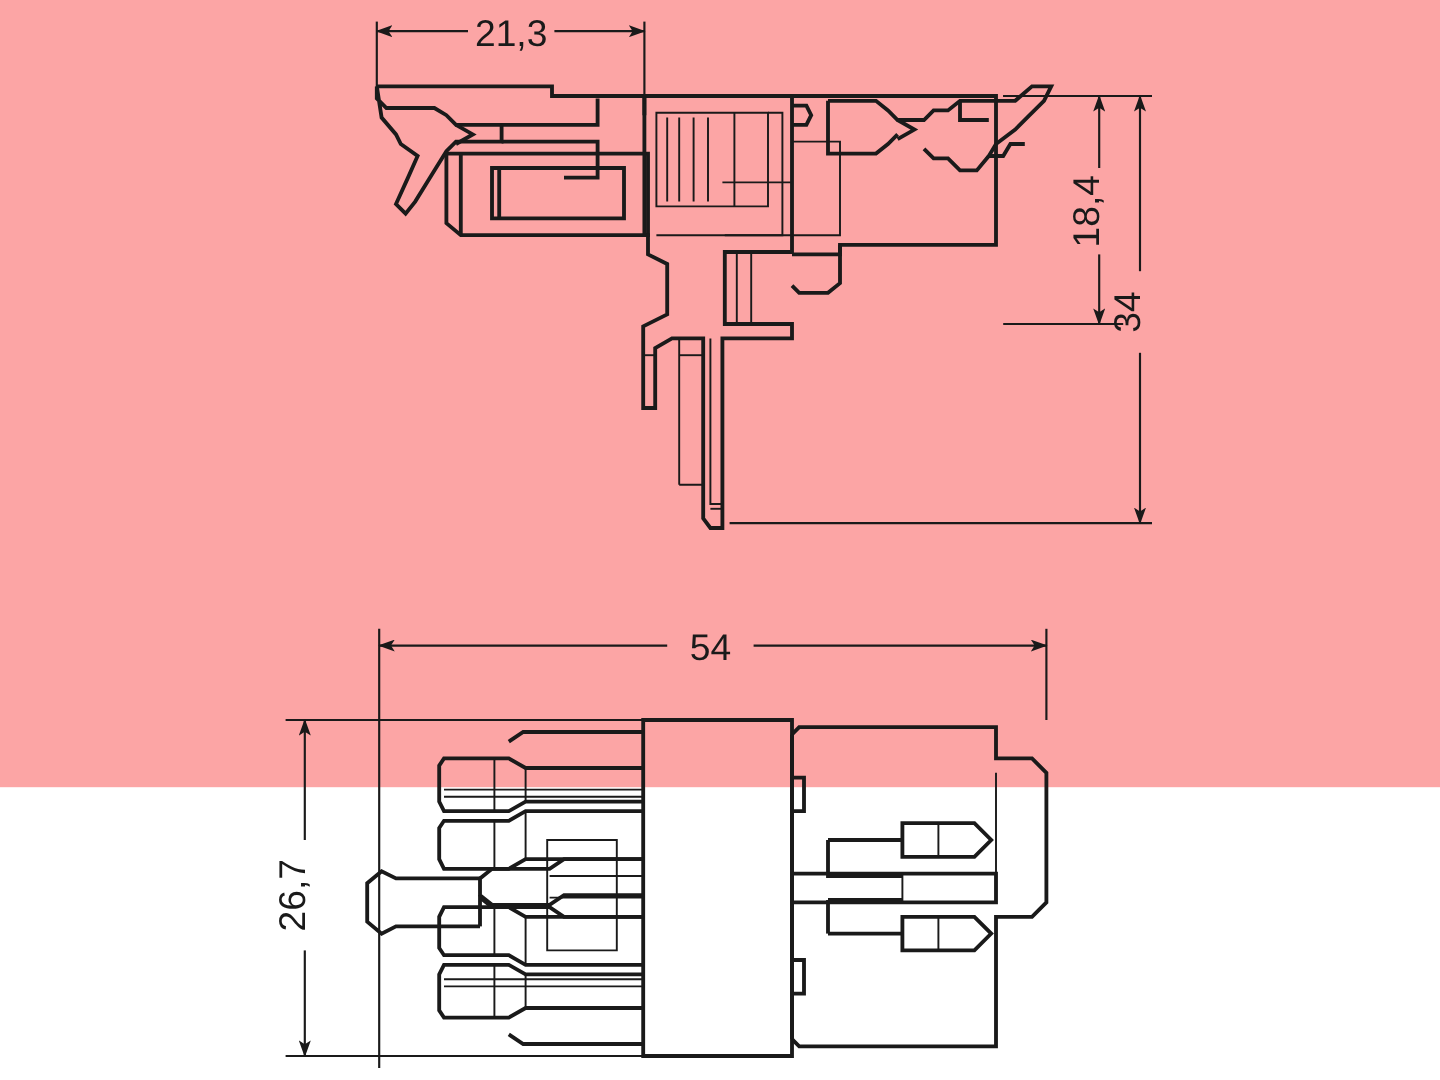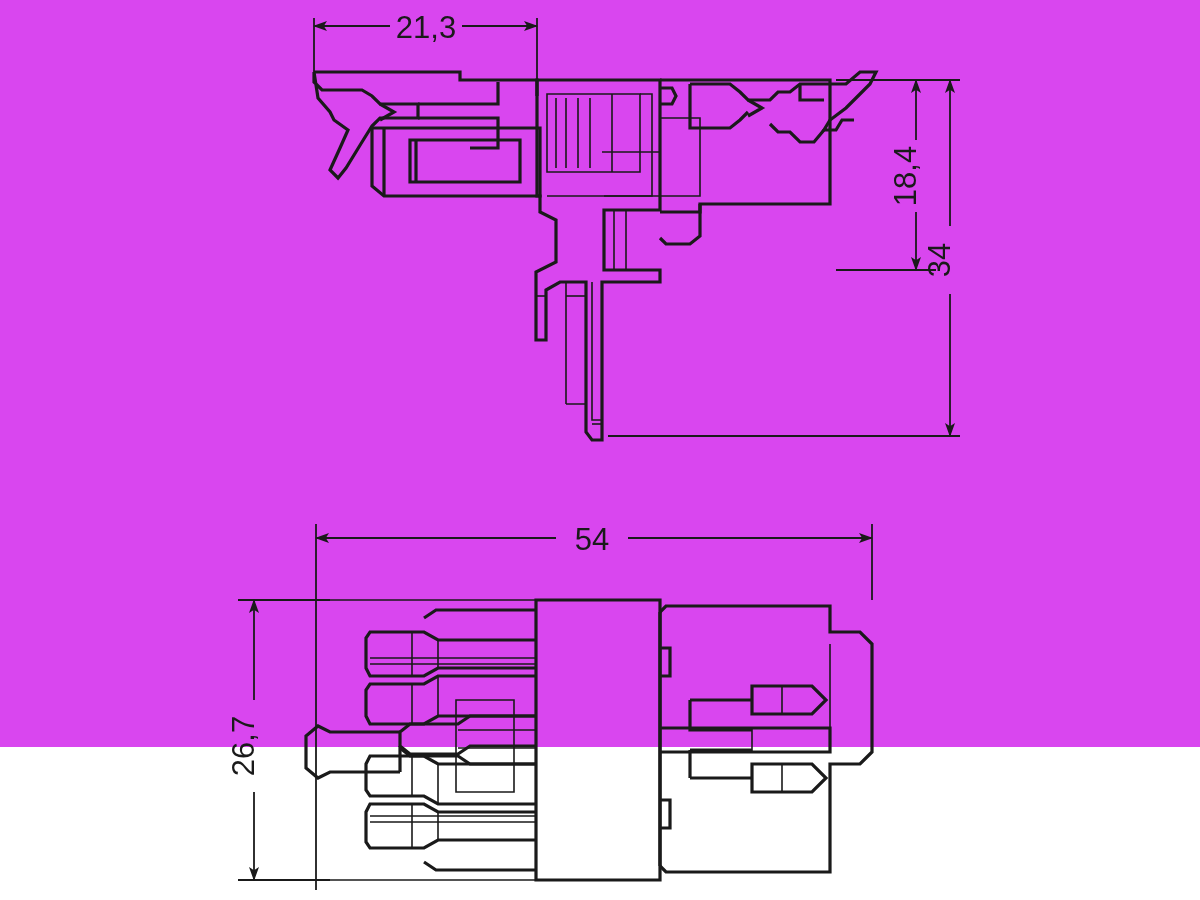--- a/index.html
+++ b/index.html
@@ -1,18 +1,18 @@
 <!DOCTYPE html>
 <html><head>
 <meta charset="utf-8">
 <style>
   html,body{margin:0;padding:0;background:#ffffff;}
   body{width:1200px;height:900px;overflow:hidden;
        font-family:"Liberation Sans","DejaVu Sans",sans-serif;}
-  #sheet{position:relative;width:1200px;height:747px;background:#d946ef;}
+  #sheet{position:relative;width:1200px;height:656px;background:#fca5a5;}
   svg#drawing{position:absolute;left:0;top:0;width:1200px;height:900px;display:block;}
   .dimtext{font-family:"Liberation Sans","DejaVu Sans",sans-serif;
            font-size:31px;fill:#1a1a1a;letter-spacing:0px;}
 </style>
 </head>
 <body>
 
 <div id="sheet">
 <svg id="drawing" viewBox="0 0 1200 900">
 

